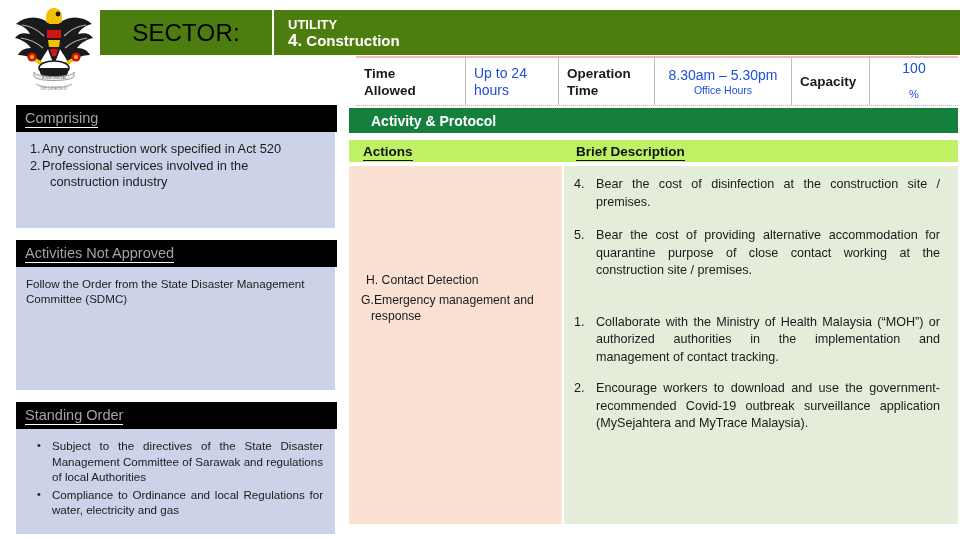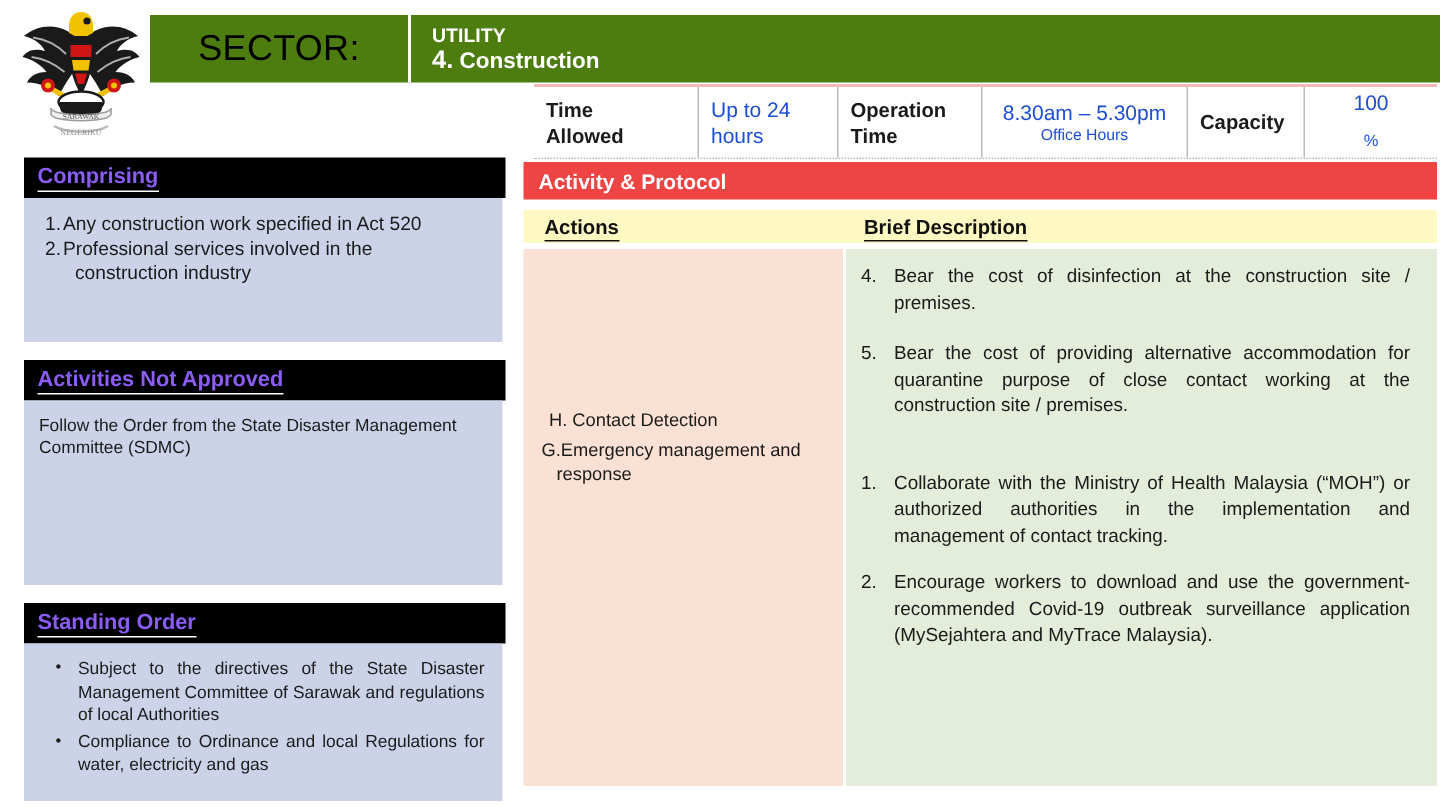--- a/index.html
+++ b/index.html
@@ -52,21 +52,21 @@
   .c-op-time{width:96px;}
   .c-op-value{width:137px;text-align:center;align-items:center;}
   .c-op-value .sub{font-size:10.5px;line-height:13px;text-align:right;}
   .c-capacity{width:78px;}
   .c-capacity-value{flex:1;display:flex;flex-direction:row;align-items:center;justify-content:center;gap:9px;}
   .c-capacity-value .pct{font-size:11px;}
 
   
   .panel{position:absolute;left:16px;width:319px;}
   .panel-head{
-    background:#000000;color:#8b5cf6;font-weight:bold;font-size:14.5px;
+    background:#000000;color:#a3a3a3;font-weight:normal;font-size:14.5px;
     padding:5px 9px 6px 9px;box-sizing:border-box;width:321px;
   }
   .panel-head span{border-bottom:1.5px solid #ffffff;padding-bottom:1px;}
   .panel-body{
     background:#ccd3e8;box-sizing:border-box;padding:9px 10px 8px 10px;
     color:#1b1b1b;
   }
   #panel-comprising{top:105px;}
   #panel-comprising .panel-body{height:96px;}
   #panel-notapproved{top:240px;}
@@ -79,26 +79,26 @@
   .numlist li .n{width:12px;flex:none;}
   .plain-text{font-size:11.6px;line-height:15px;margin:0;}
   .bullist{margin:0;padding:0;list-style:none;font-size:11.6px;line-height:15.5px;}
   .bullist li{display:flex;margin-bottom:2px;}
   .bullist li .b{width:26px;flex:none;text-align:center;font-size:11px;}
   .bullist li .t{flex:1;text-align:justify;padding-right:2px;}
 
   
   #ap-banner{
     position:absolute;left:349px;top:108px;width:609px;height:25px;
-    background:#ef4444;color:#ffffff;font-weight:bold;font-size:14px;
-    display:flex;align-items:center;padding-left:10px;box-sizing:border-box;
+    background:#15803d;color:#ffffff;font-weight:bold;font-size:14px;
+    display:flex;align-items:center;padding-left:22px;box-sizing:border-box;
   }
   #ap-colhead{
     position:absolute;left:349px;top:140px;width:609px;height:22px;
-    background:#fef9c3;display:flex;align-items:center;
+    background:#bef264;display:flex;align-items:center;
   }
   #ap-colhead .ch{font-weight:bold;font-size:13.5px;color:#111;}
   #ap-colhead .ch span{border-bottom:1.5px solid #111;padding-bottom:1px;}
   #ap-colhead .ch.a{width:215px;padding-left:14px;box-sizing:border-box;}
   #ap-colhead .ch.b{flex:1;padding-left:12px;box-sizing:border-box;}
 
   #ap-body{
     position:absolute;left:349px;top:166px;width:609px;height:358px;
     display:flex;align-items:stretch;
   }

